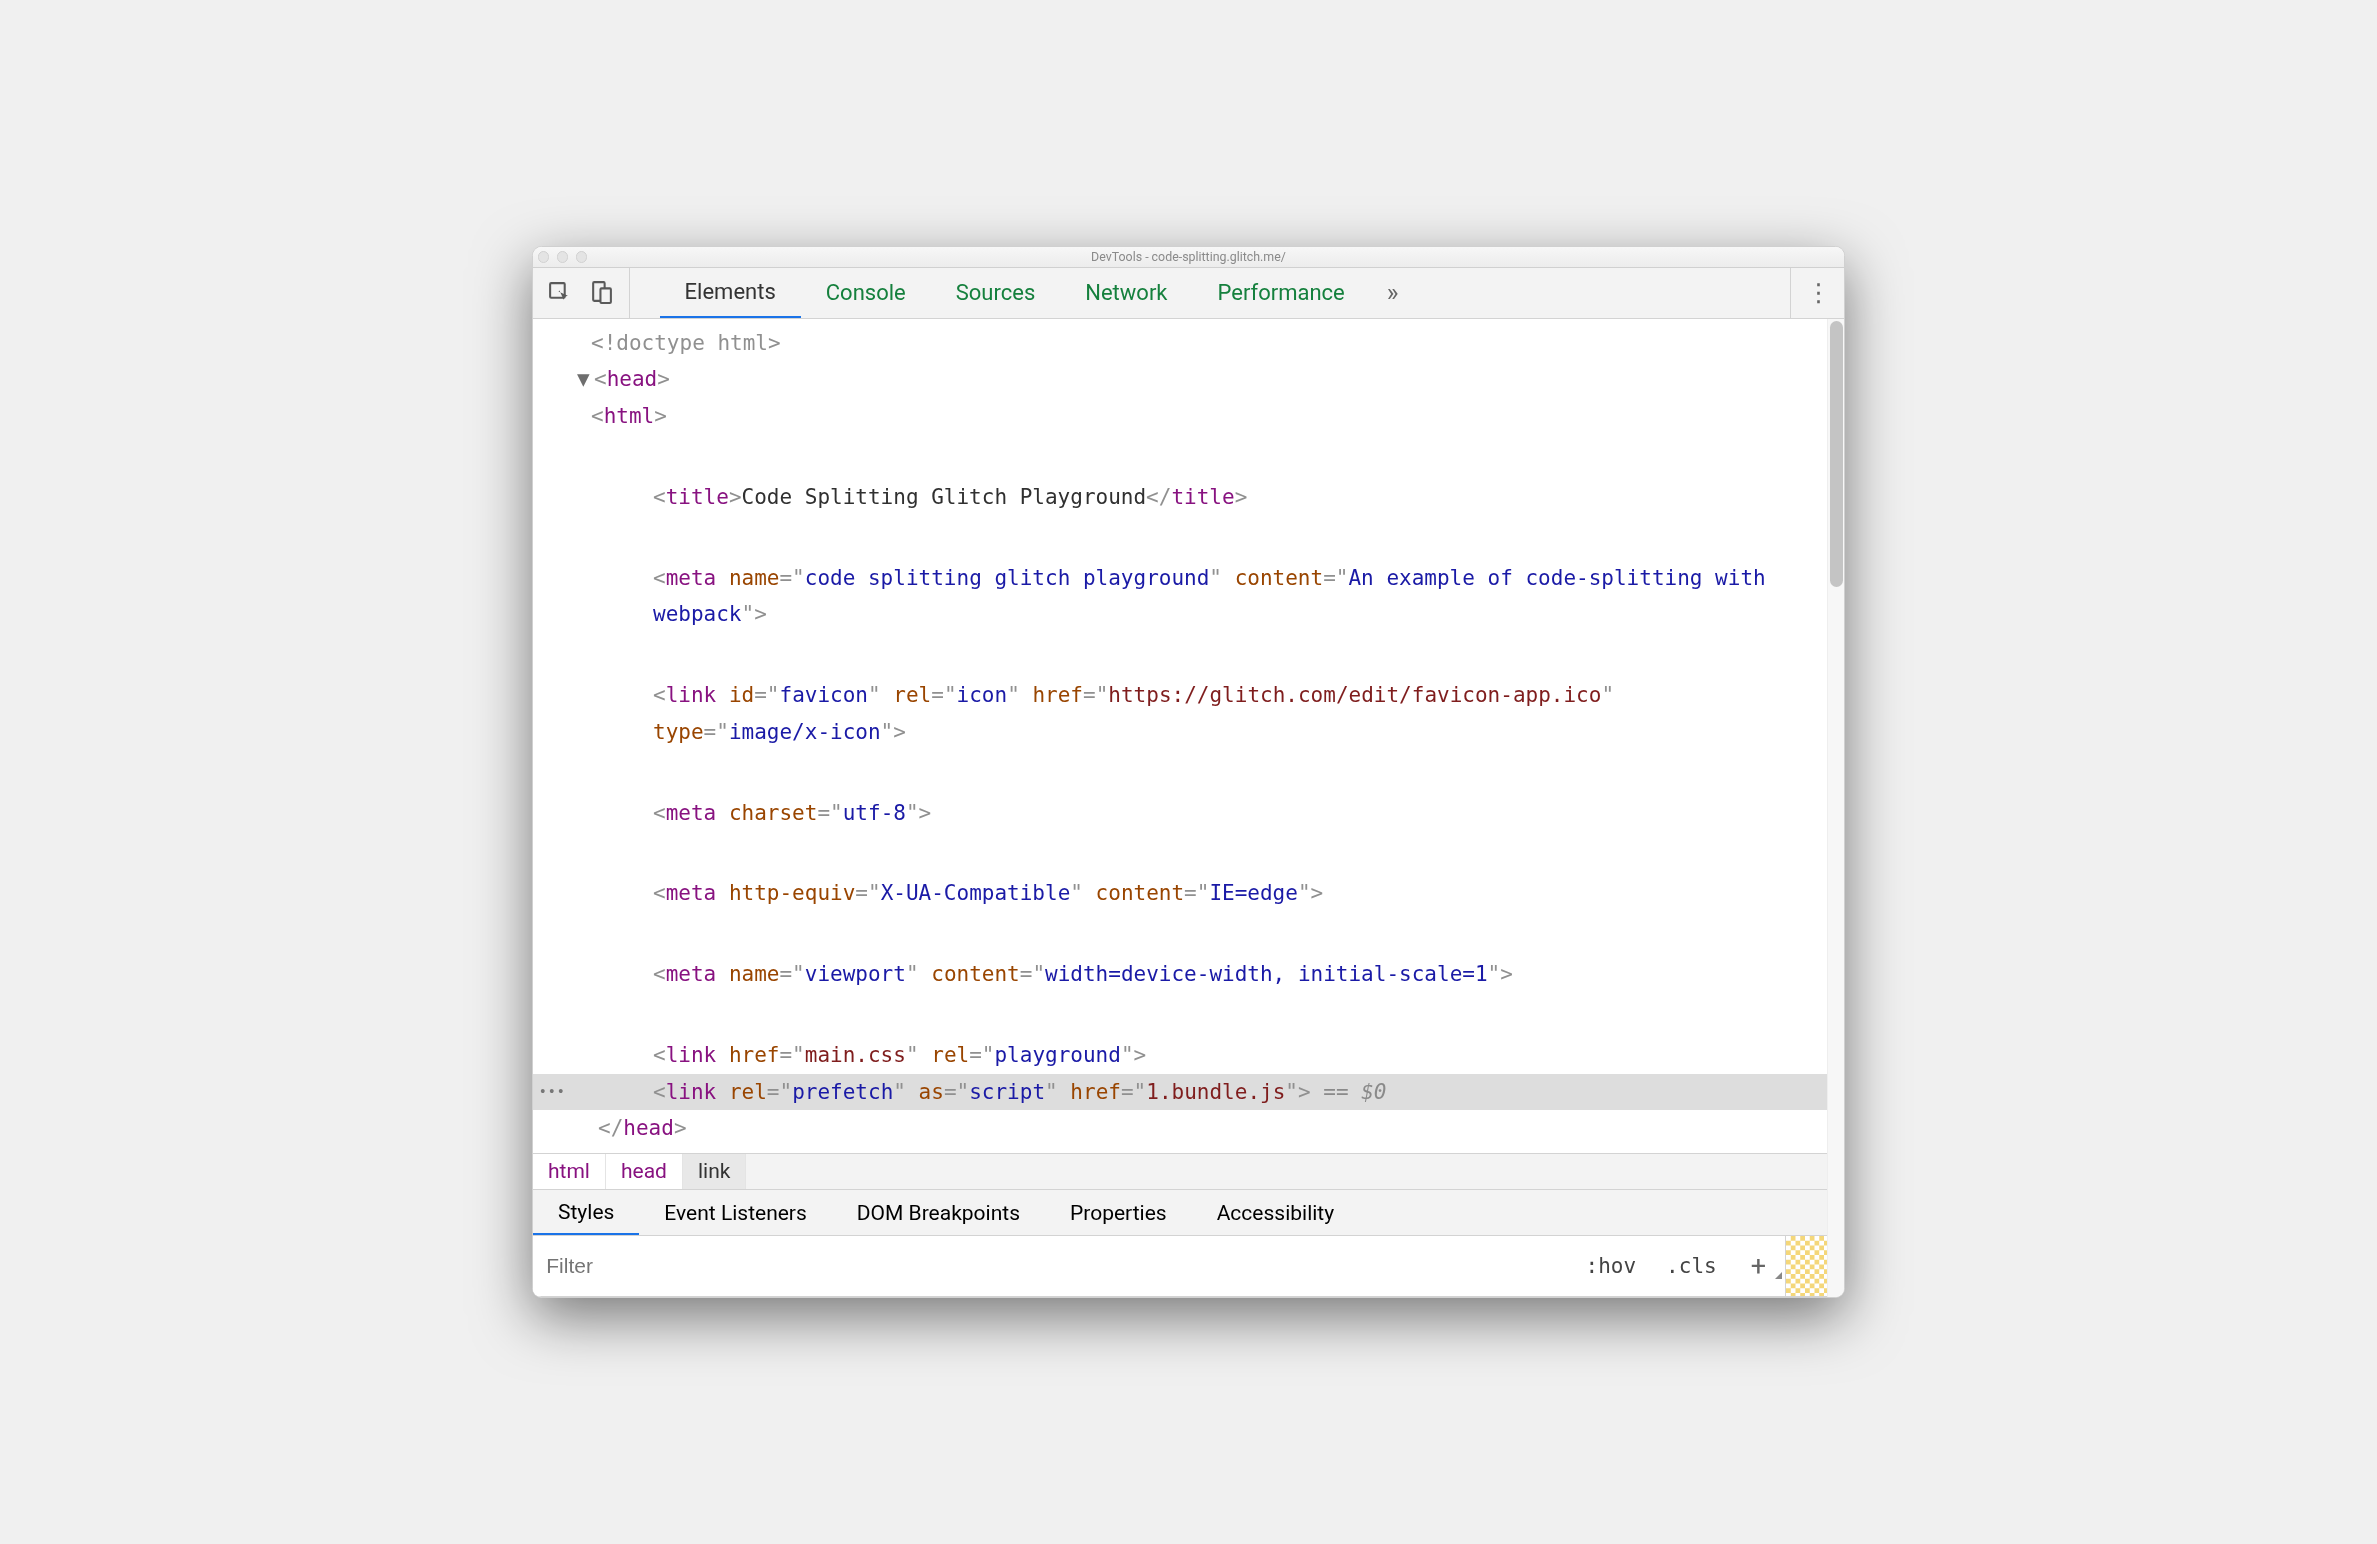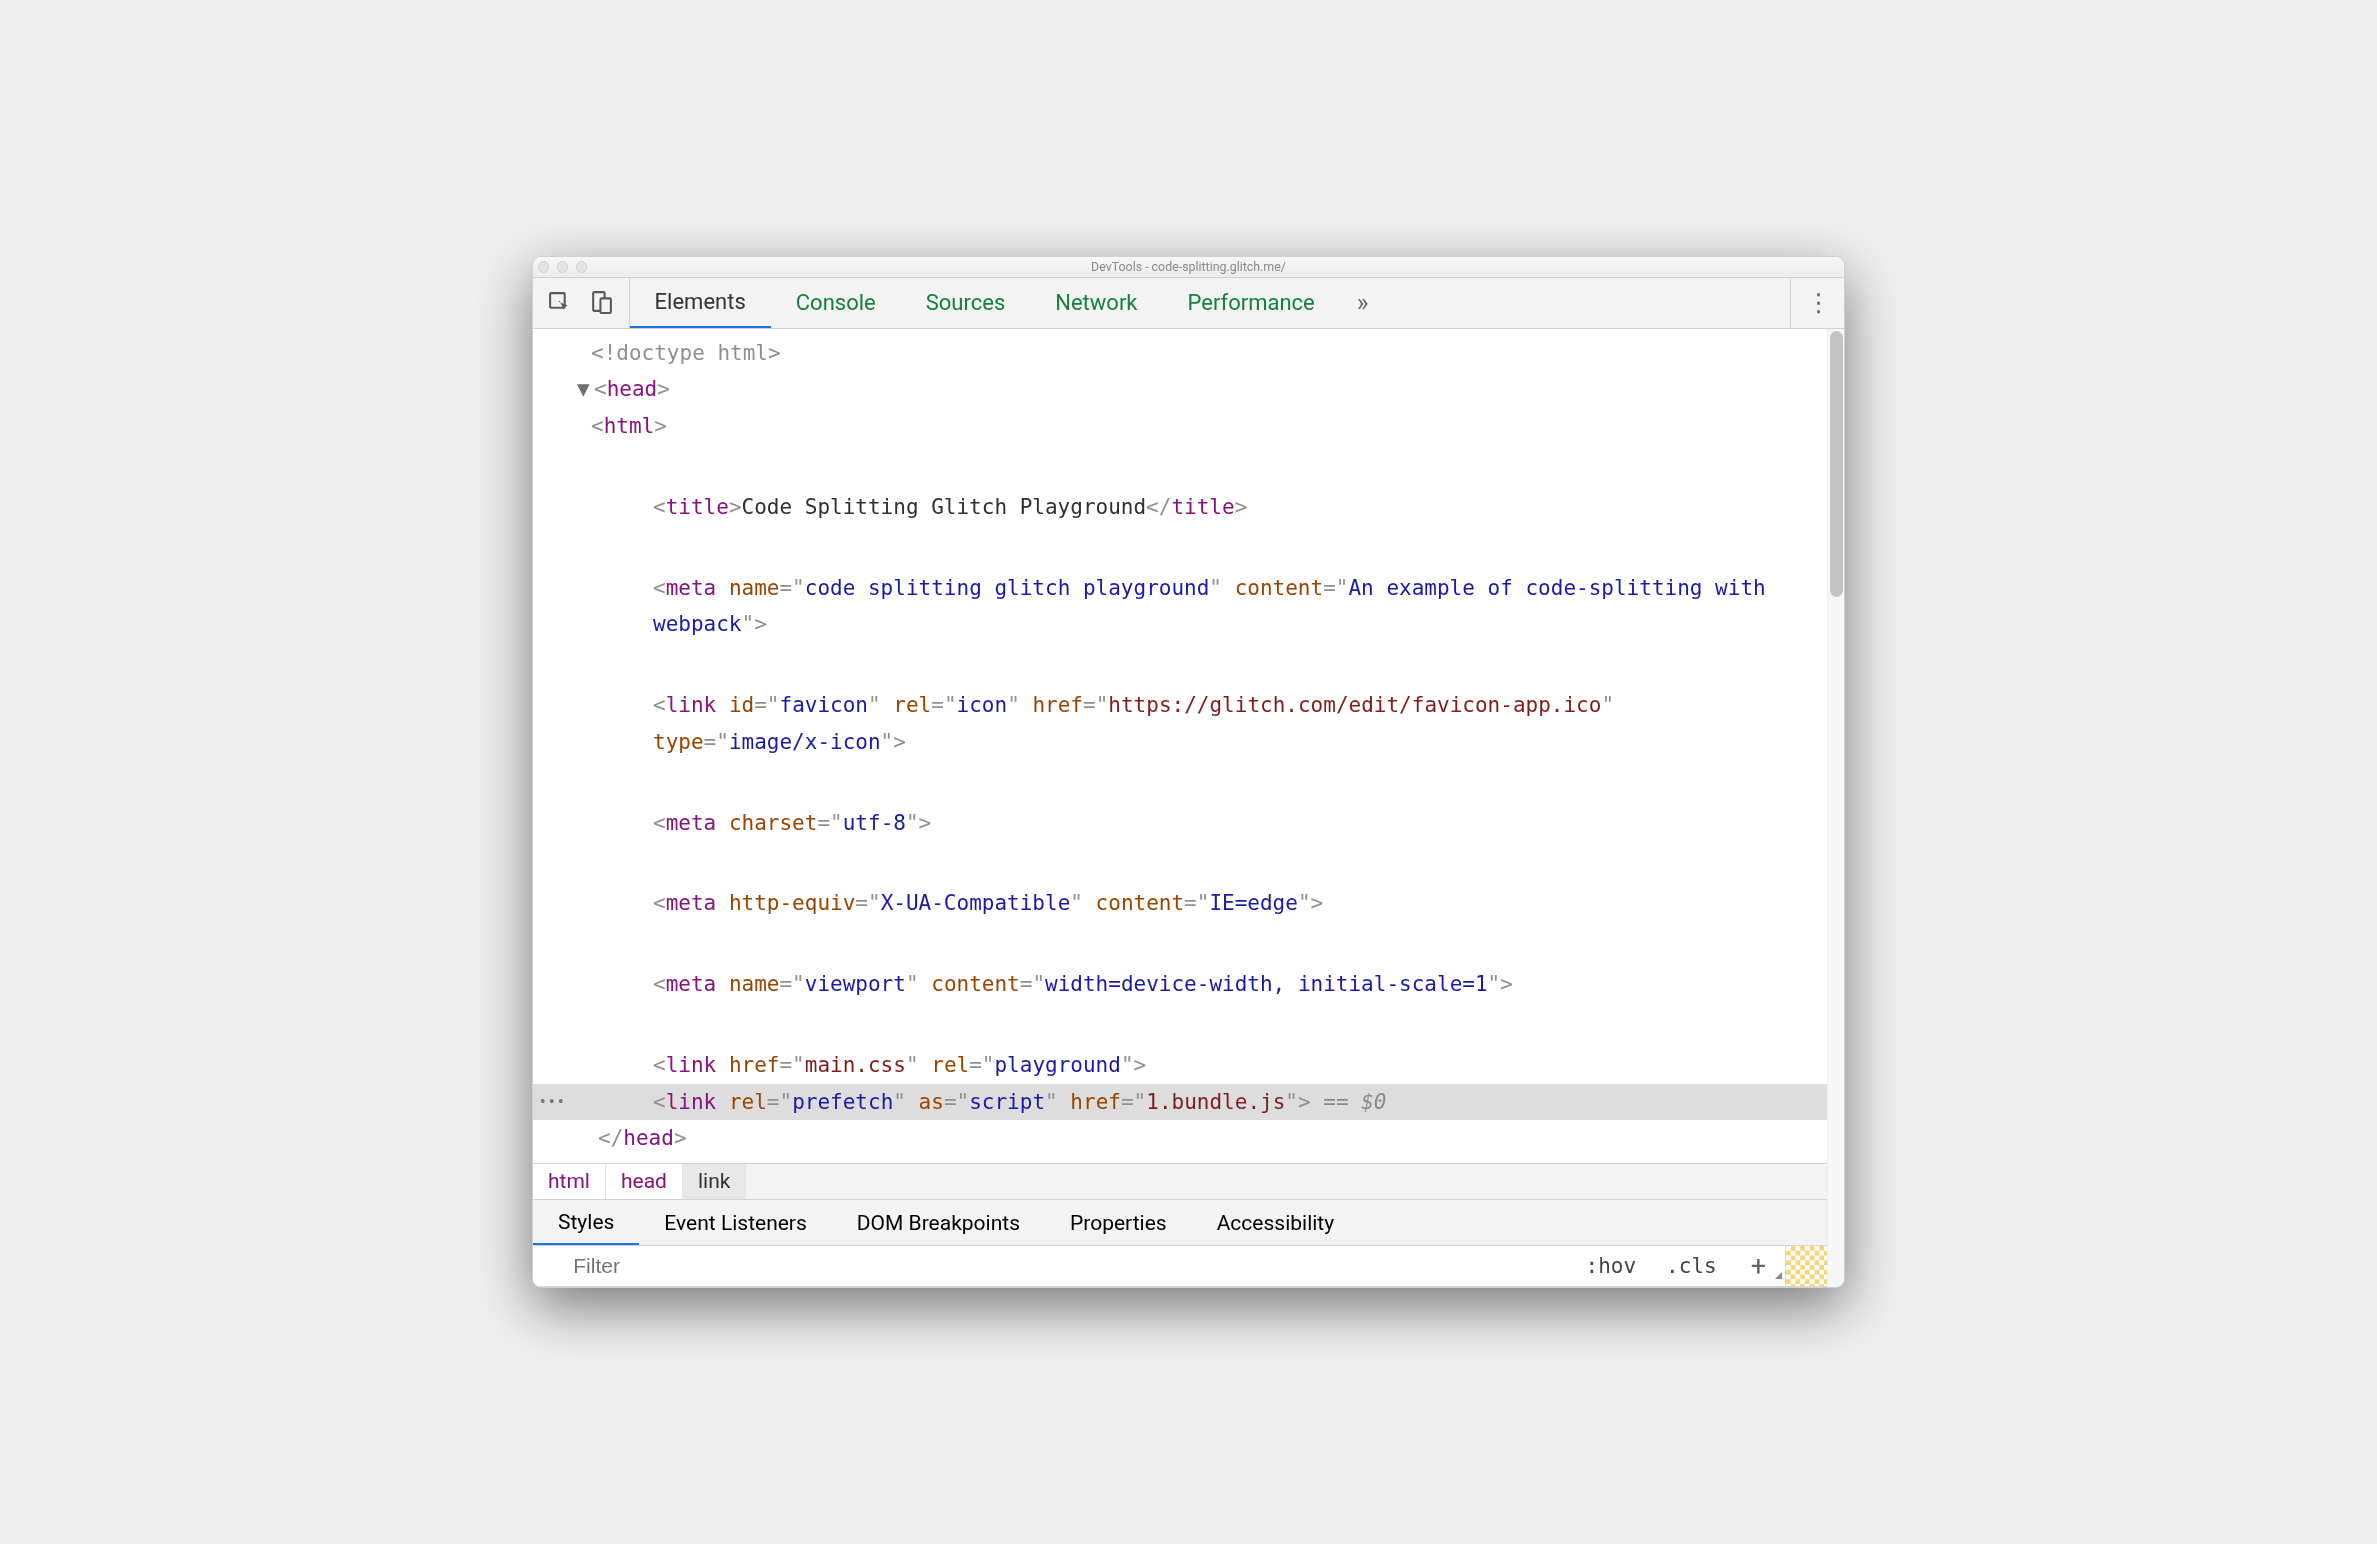--- a/index.html
+++ b/index.html
@@ -35,20 +35,21 @@
       background: #e4e4e4; border: 0.5px solid #d0d0d0;
     }
     .title-text {
       position: absolute; left: 0; right: 0; text-align: center;
       font-size: 12.4px; color: #8a8a8a; pointer-events: none;
     }
     .toolbar {
       display: flex; align-items: flex-end;
       height: 51px; border-bottom: 1px solid #d3d3d3;
       background: #f3f3f3;
+      gap: 30px;
     }
     .toolbar-left {
       display: flex; align-items: center; padding: 0 13.3px; gap: 15px;
       border-right: 1px solid #d3d3d3; height: 100%;
     }
     .toolbar-icon { width: 27px; height: 27px; color: #5a5a5a; display:flex; align-items:center; justify-content:center; }
     .tabs { display: flex; align-items: stretch; height: 100%; flex: 1; }
     .tab {
       display: flex; align-items: center; padding: 0 25px;
       font-size: 22px; color: #15803d; cursor: pointer;
@@ -106,21 +107,21 @@
       font-size: 21px; background: #f3f3f3; height: 46px;
     }
     .sub-tab {
       display: flex; align-items: center; padding: 0 25px; color: #000000;
     }
     .sub-tab.active { border-bottom: 2.9px solid #1a73e8; }
 
     .filter-bar {
       display: flex; align-items: center;
       border-top: 1px solid #d3d3d3; border-bottom: 1px solid #d3d3d3;
-      height: 42px; font-size: 21px; background: #fff; padding-left: 27px;
+      height: 62px; font-size: 21px; background: #fff;
     }
     .filter-input {
       flex: 1; border: none; outline: none; font-size: 21px;
       padding: 0 13.3px; color: #888; height: 100%;
     }
     .filter-btn { padding: 0 15px; color: #444; font-family: Menlo, monospace; }
     .add-btn { padding: 0 19px; font-size: 27px; color: #666; position:relative; }
     .add-btn::after { content:""; position:absolute; right:2.9px; bottom:2.9px; width:0; height:0; border-left:7.6px solid transparent; border-bottom:7.6px solid #888;}
     .swatch { width: 42px; border-left: 1px solid #d3d3d3; background: repeating-conic-gradient(#f4d77a 0 25%, #fff 0 50%) 0 0/9.5px 9.5px; height:100%; }
     .scroll-track { width: 17px; background: #f7f7f7; border-left:1px solid #eee; }

